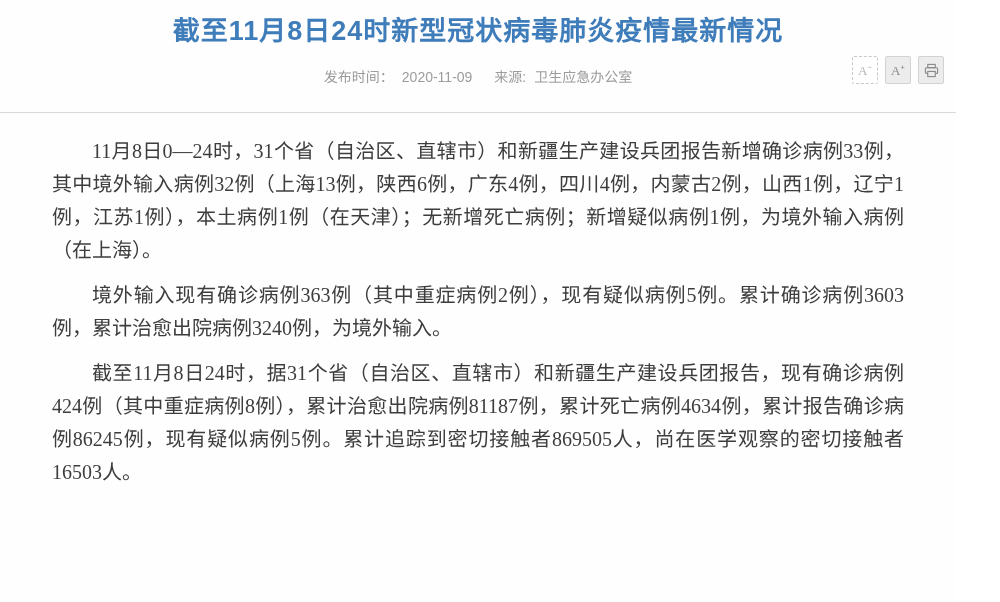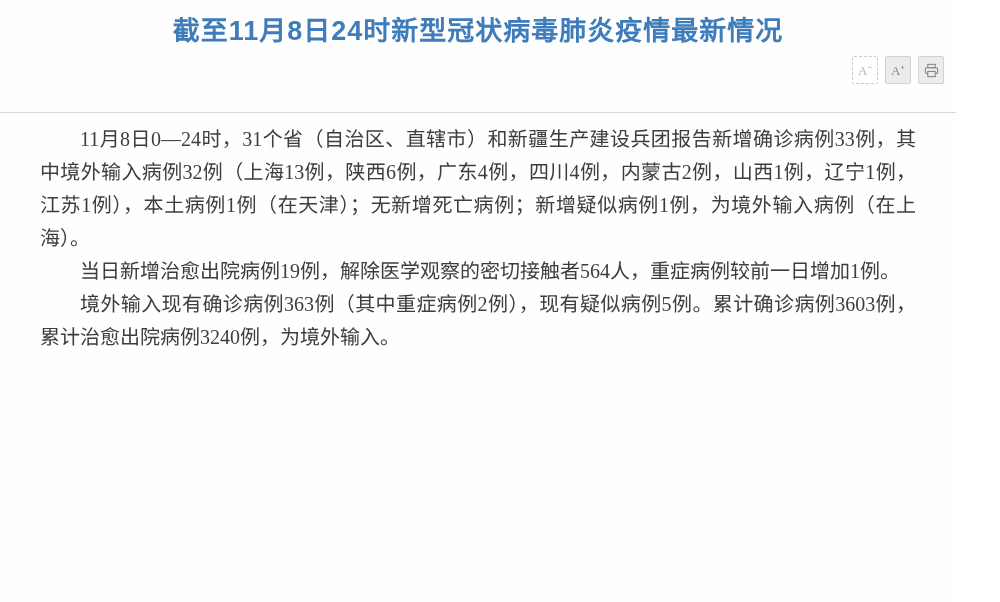--- a/index.html
+++ b/index.html
@@ -79,33 +79,37 @@
   
   .article-body {
     padding: 10px 40px 0 40px;
     font-family: "Liberation Serif", "DejaVu Serif", serif;
     font-size: 20px;
     line-height: 33px;
     color: #3d3d3d;
     text-align: justify;
   }
   .article-body p {
-    margin: 0;
+    margin: 12px;
     text-indent: 2em;
   }
 </style>
 </head>
 <body>
 
 <div class="page">
 
   <div class="article-header">
     <h1 class="page-title">截至11月8日24时新型冠状病毒肺炎疫情最新情况</h1>
 
     <div class="meta-row">
+      <div class="meta">
+        <span>发布时间：</span><span class="gap">2020-11-09</span>
+        <span>来源:</span><span>卫生应急办公室</span>
+      </div>
 
       <div class="toolbar">
         <button class="tool-btn dashed">A⁻</button>
         <button class="tool-btn">A⁺</button>
         <button class="tool-btn">
           <span>
             <svg width="15" height="15" viewBox="0 0 16 16" fill="none" stroke="#8a8a8a" stroke-width="1.2">
               <rect x="4" y="1.5" width="8" height="3.5"></rect>
               <rect x="1.5" y="5" width="13" height="6" rx="1"></rect>
               <rect x="4" y="9" width="8" height="5.5" fill="#ececec"></rect>
@@ -113,17 +117,17 @@
           </span>
         </button>
       </div>
     </div>
 
     <hr class="divider">
   </div>
 
   <div class="article-body">
     <p>11月8日0—24时，31个省（自治区、直辖市）和新疆生产建设兵团报告新增确诊病例33例，其中境外输入病例32例（上海13例，陕西6例，广东4例，四川4例，内蒙古2例，山西1例，辽宁1例，江苏1例），本土病例1例（在天津）；无新增死亡病例；新增疑似病例1例，为境外输入病例（在上海）。</p>
-    <p>当日新增治愈出院病例19例，解除医学观察的密切接触者564人，重症病例较前一日增加1例。</p>
     <p>境外输入现有确诊病例363例（其中重症病例2例），现有疑似病例5例。累计确诊病例3603例，累计治愈出院病例3240例，为境外输入。</p>
+    <p>截至11月8日24时，据31个省（自治区、直辖市）和新疆生产建设兵团报告，现有确诊病例424例（其中重症病例8例），累计治愈出院病例81187例，累计死亡病例4634例，累计报告确诊病例86245例，现有疑似病例5例。累计追踪到密切接触者869505人，尚在医学观察的密切接触者16503人。</p>
   </div>
 
 </div>
 
 </body></html>

